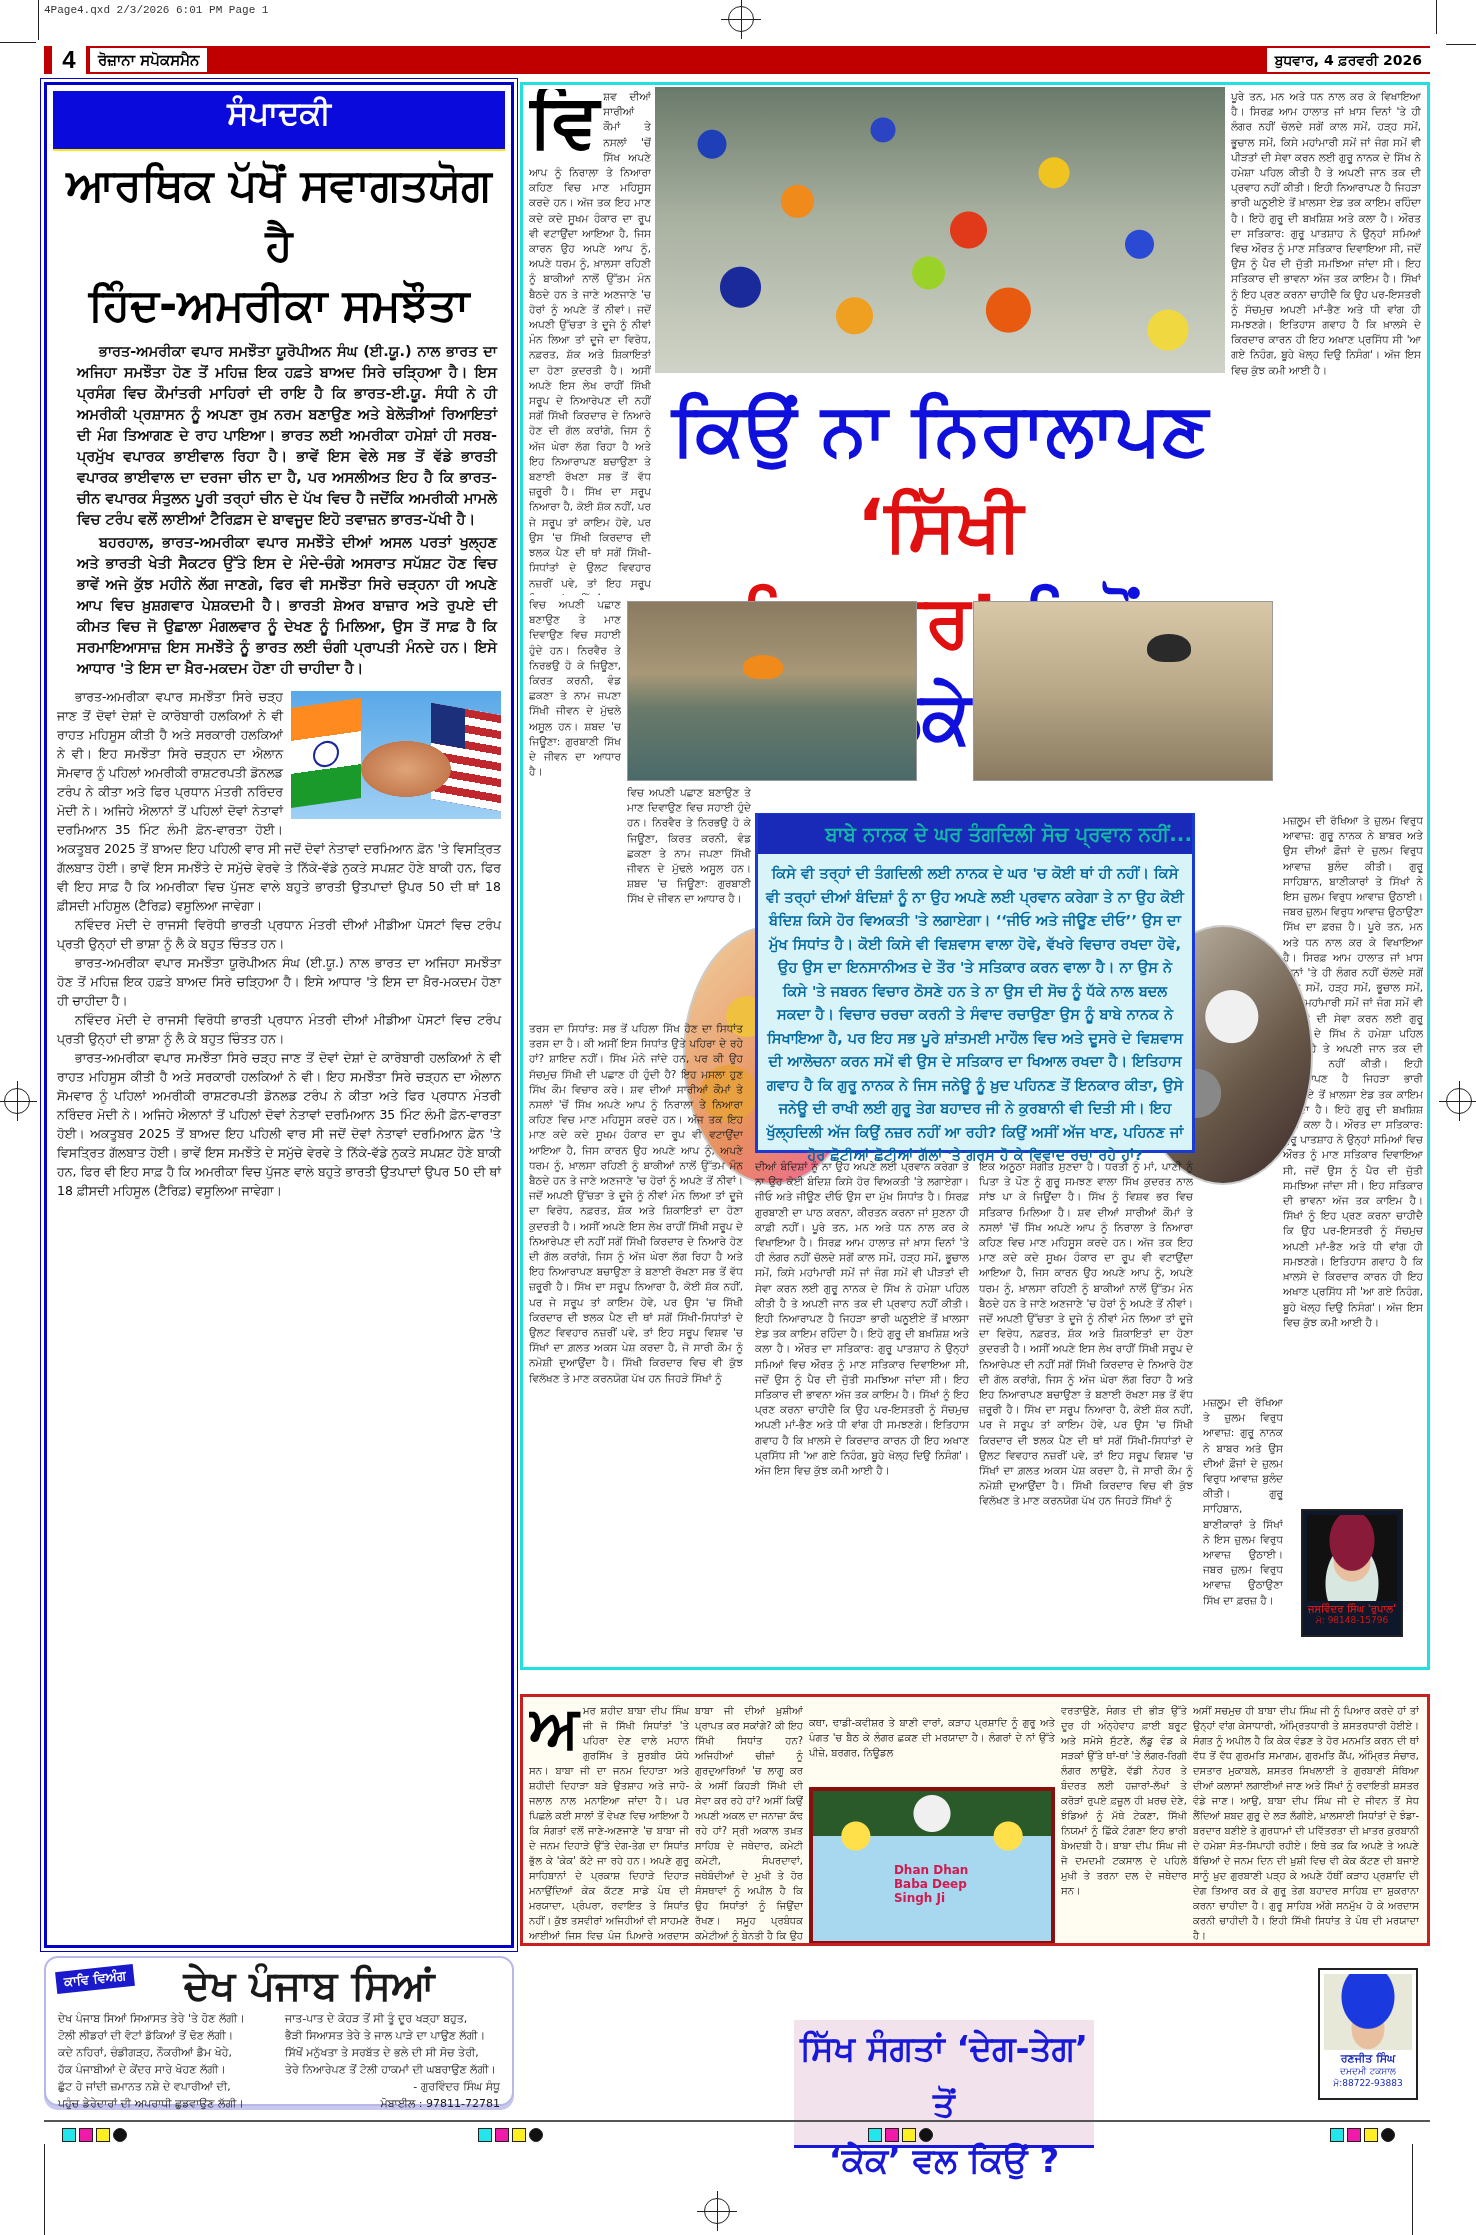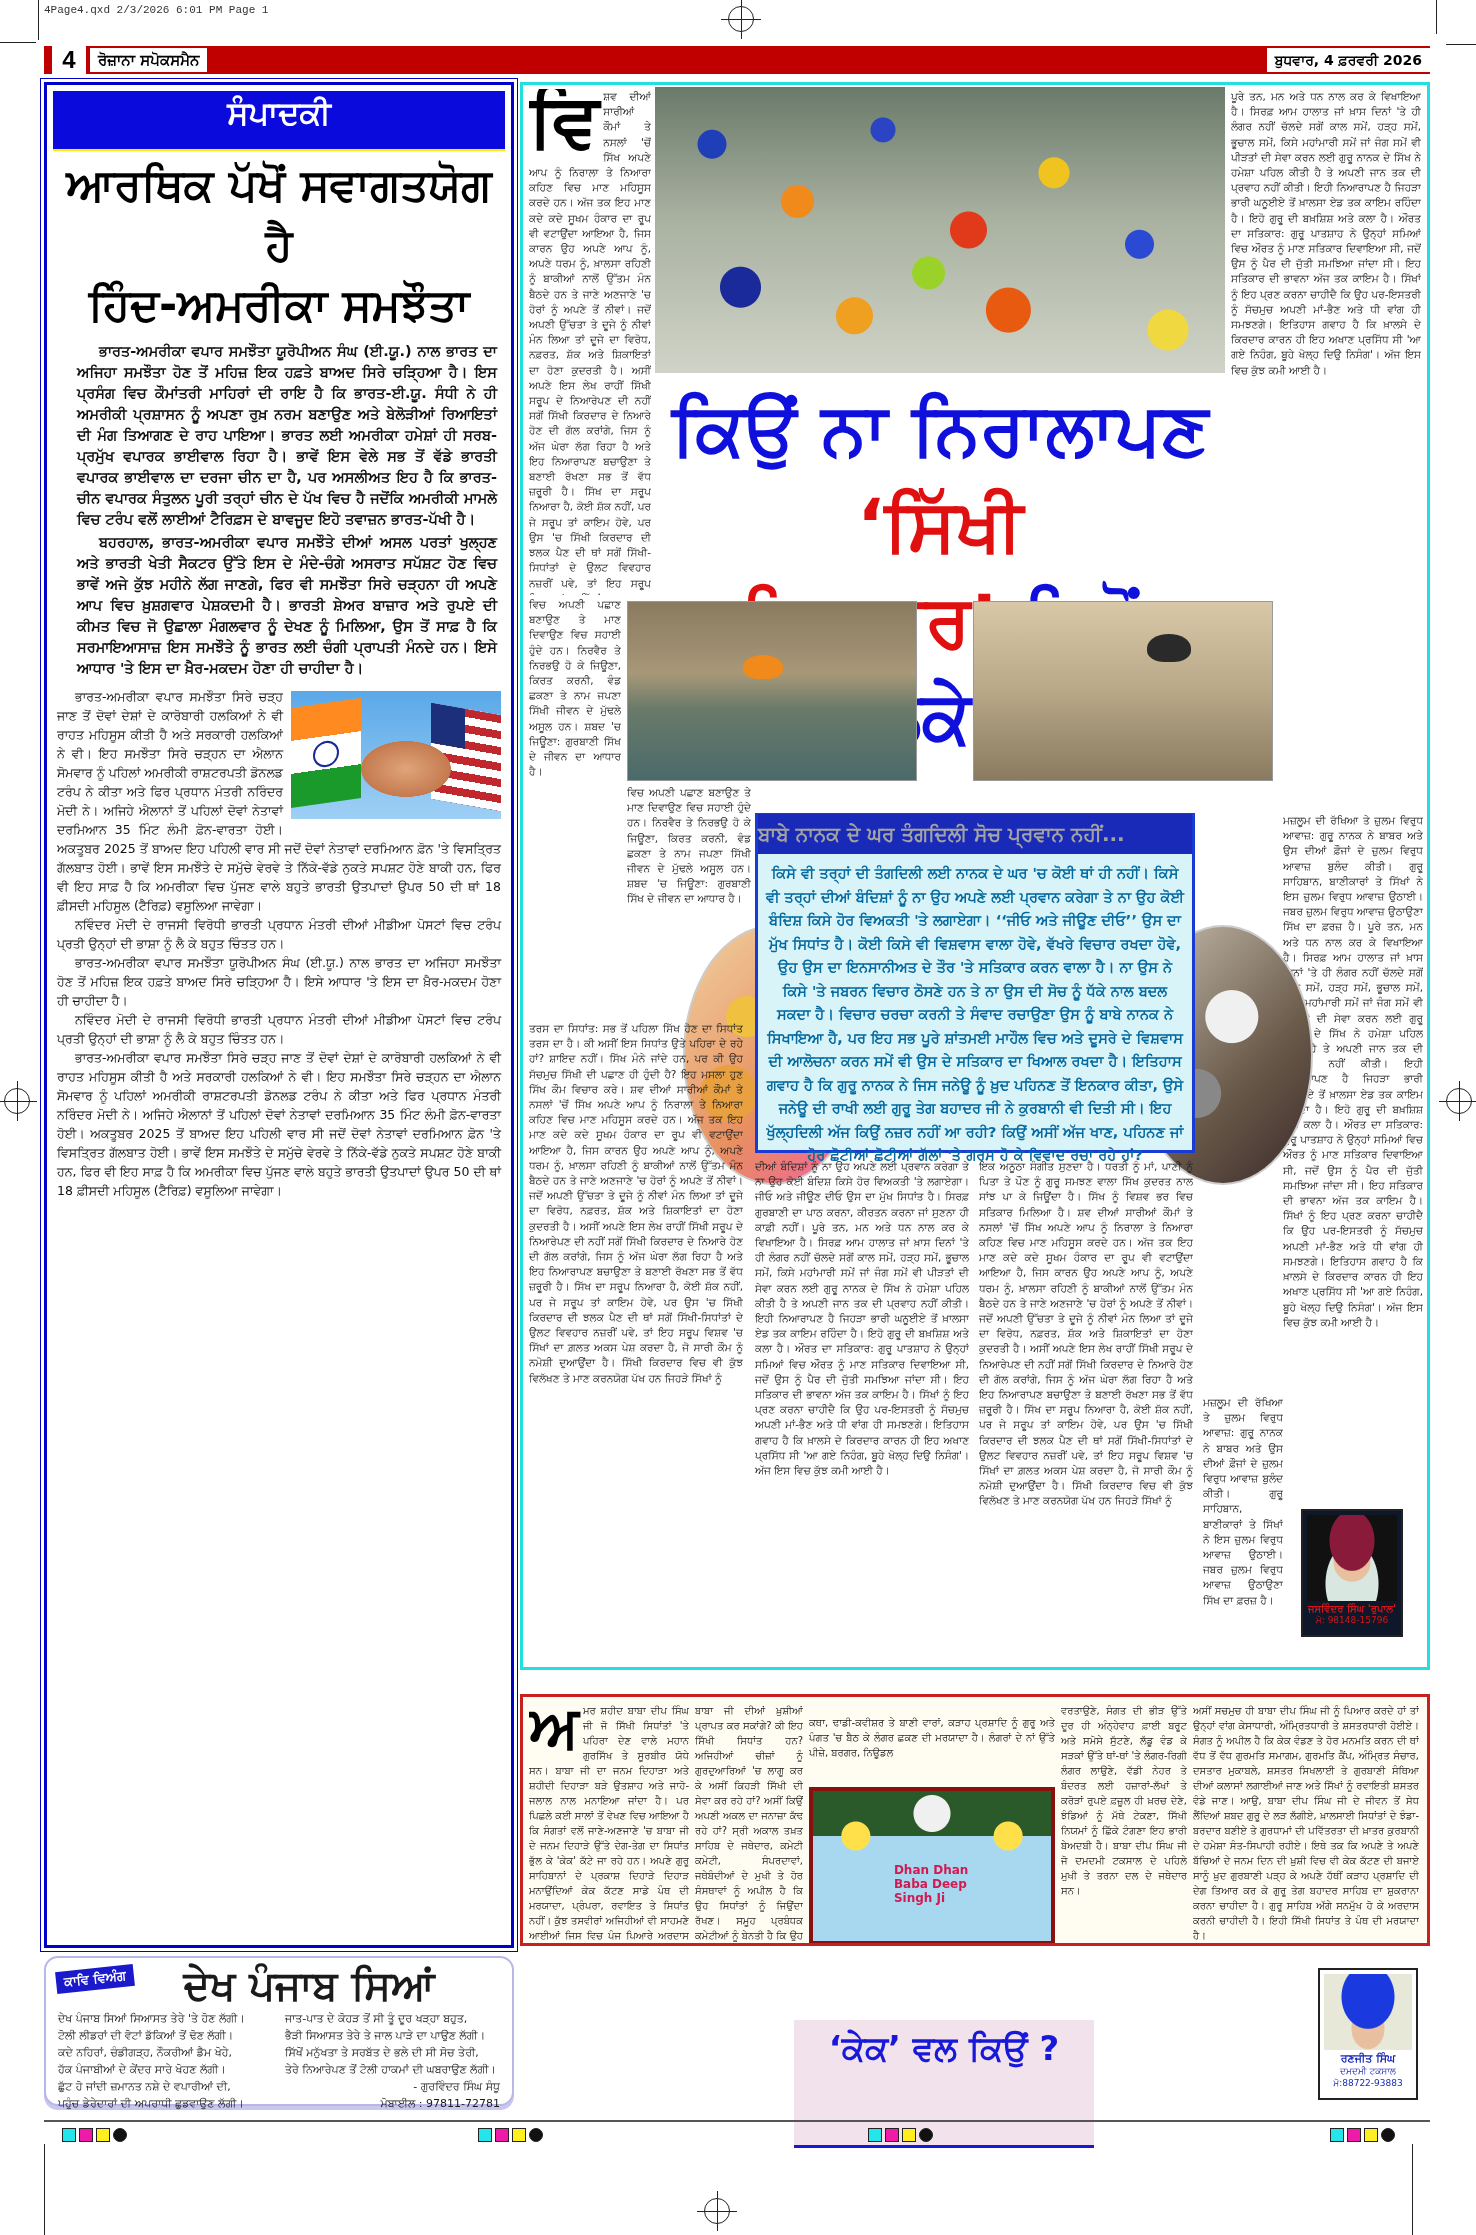--- a/index.html
+++ b/index.html
@@ -64,21 +64,21 @@
   .hl-red { color: #e01010; }
   .photo { position: absolute; border: 1px solid #999; }
   .photo-flood { left: 104px; top: 516px; width: 290px; height: 180px; background:
     linear-gradient(180deg,#8a7a60 0%,#a89878 40%,#6a7a6a 60%,#4a6a6a 100%); }
   .photo-flood::after { content:""; position:absolute; left: 40%; top: 30%; width: 40px; height: 24px; background:#f08a1a; border-radius: 50% 50% 40% 40%; }
   .photo-help { left: 450px; top: 516px; width: 300px; height: 180px; background:
     linear-gradient(180deg,#d8c8a8 0%,#b8a888 50%,#8a7a60 100%); }
   .photo-help::after { content:""; position:absolute; left: 58%; top: 18%; width: 44px; height: 28px; background:#2a2a2a; border-radius: 50% 50% 40% 40%; }
 
   .quote-box { position: absolute; left: 232px; top: 728px; width: 440px; height: 340px; border: 3px solid #1a3ad4; background: #d8f4f8; }
-  .quote-head { position: absolute; left: 0; top: -2px; width: 100%; height: 40px; background: #1a2ab8; color: #a3a3a3; text-align: left; font-size: 20px; font-weight: bold; line-height: 40px; }
+  .quote-head { position: absolute; left: 0; top: -2px; width: 100%; height: 40px; background: #1a2ab8; color: #14b8a6; text-align: right; font-size: 20px; font-weight: bold; line-height: 40px; }
   .quote-body { position: absolute; left: 8px; right: 8px; top: 46px; font-size: 14.5px; line-height: 23.5px; color: #0369a1; text-align: center; font-weight: bold; }
   .circle-img { position: absolute; width: 180px; height: 260px; border-radius: 50%; border: 2px solid #ccc; }
   .circle-left { left: 160px; top: 840px; background: radial-gradient(circle at 35% 35%,#f0c040 0 20px,transparent 21px),radial-gradient(circle at 55% 25%,#3a8ad8 0 14px,transparent 15px),radial-gradient(circle at 25% 65%,#e8a040 0 28px,transparent 29px), linear-gradient(135deg,#f0d0a0,#e89060 60%,#f060a0); }
   .circle-right { left: 610px; top: 840px; background: radial-gradient(circle at 55% 35%,#f0f0f0 0 26px,transparent 27px),radial-gradient(circle at 35% 65%,#888 0 24px,transparent 25px), linear-gradient(135deg,#c8c0b0,#6a5a4a 60%,#3a2a2a); }
 
   .author1 { position: absolute; left: 778px; top: 1424px; width: 102px; height: 128px; border: 2px solid #222; background: #0f172a; text-align: center; }
   .author1 .pic { width: 90px; height: 86px; margin: 4px auto 2px; background: radial-gradient(ellipse at 50% 30%,#8a1a3a 0 22px,transparent 23px), radial-gradient(ellipse at 50% 55%,#e8c0a0 0 18px,transparent 19px), radial-gradient(ellipse at 50% 80%,#d8e8e0 0 26px,transparent 27px), #111; }
   .author1 .name { color: #d01818; font-size: 10px; font-weight: bold; }
   .author1 .phone { color: #d01818; font-size: 9px; }
 
@@ -237,20 +237,21 @@
   </div>
   <div class="bf-text" style="left:538px; top:6px; width:126px; height:240px; overflow:hidden;">
     <span>ਵਰਤਾਉਣੇ, ਸੰਗਤ ਦੀ ਭੀੜ ਉੱਤੇ ਦੂਰ ਹੀ ਅੰਨ੍ਹੇਵਾਹ ਫ਼ਾਈ ਬਰੂਟ ਅਤੇ ਸਮੋਸੇ ਸੁੱਟਣੇ, ਲੱਡੂ ਵੰਡ ਕੇ ਸੜਕਾਂ ਉੱਤੇ ਥਾਂ-ਥਾਂ 'ਤੇ ਲੰਗਰ-ਰਿਗੀ ਲੰਗਰ ਲਾਉਣੇ, ਵੱਡੀ ਨੇਹਰ ਤੇ ਬੰਦਰਤ ਲਈ ਹਜ਼ਾਰਾਂ-ਲੱਖਾਂ ਤੇ ਕਰੋੜਾਂ ਰੁਪਏ ਫ਼ਜ਼ੂਲ ਹੀ ਖ਼ਰਚ ਦੇਣੇ, ਝੰਡਿਆਂ ਨੂੰ ਮੱਥੇ ਟੇਕਣਾ, ਸਿੱਖੀ ਨਿਯਮਾਂ ਨੂੰ ਛਿੱਕੇ ਟੰਗਣਾ ਇਹ ਭਾਰੀ ਬੇਅਦਬੀ ਹੈ। ਬਾਬਾ ਦੀਪ ਸਿੰਘ ਜੀ ਜੋ ਦਮਦਮੀ ਟਕਸਾਲ ਦੇ ਪਹਿਲੇ ਮੁਖੀ ਤੇ ਤਰਨਾ ਦਲ ਦੇ ਜਥੇਦਾਰ ਸਨ।</span>
   </div>
   <div class="bf-text" style="left:670px; top:6px; width:226px; height:240px; overflow:hidden;">
     <span>ਅਸੀਂ ਸਚਮੁਚ ਹੀ ਬਾਬਾ ਦੀਪ ਸਿੰਘ ਜੀ ਨੂੰ ਪਿਆਰ ਕਰਦੇ ਹਾਂ ਤਾਂ ਉਨ੍ਹਾਂ ਵਾਂਗ ਕੇਸਾਧਾਰੀ, ਅੰਮ੍ਰਿਤਧਾਰੀ ਤੇ ਸ਼ਸਤਰਧਾਰੀ ਹੋਈਏ। ਸੰਗਤ ਨੂੰ ਅਪੀਲ ਹੈ ਕਿ ਕੇਕ ਵੰਡਣ ਤੇ ਹੋਰ ਮਨਮਤਿ ਕਰਨ ਦੀ ਥਾਂ ਵੱਧ ਤੋਂ ਵੱਧ ਗੁਰਮਤਿ ਸਮਾਗਮ, ਗੁਰਮਤਿ ਕੈਂਪ, ਅੰਮ੍ਰਿਤ ਸੰਚਾਰ, ਦਸਤਾਰ ਮੁਕਾਬਲੇ, ਸ਼ਸਤਰ ਸਿਖਲਾਈ ਤੇ ਗੁਰਬਾਣੀ ਸੰਥਿਆ ਦੀਆਂ ਕਲਾਸਾਂ ਲਗਾਈਆਂ ਜਾਣ ਅਤੇ ਸਿੱਖਾਂ ਨੂੰ ਰਵਾਇਤੀ ਸ਼ਸਤਰ ਵੰਡੇ ਜਾਣ। ਆਉ, ਬਾਬਾ ਦੀਪ ਸਿੰਘ ਜੀ ਦੇ ਜੀਵਨ ਤੋਂ ਸੇਧ ਲੈਂਦਿਆਂ ਸ਼ਬਦ ਗੁਰੂ ਦੇ ਲੜ ਲੱਗੀਏ, ਖ਼ਾਲਸਾਈ ਸਿਧਾਂਤਾਂ ਦੇ ਝੰਡਾ-ਬਰਦਾਰ ਬਣੀਏ ਤੇ ਗੁਰਧਾਮਾਂ ਦੀ ਪਵਿੱਤਰਤਾ ਦੀ ਖ਼ਾਤਰ ਕੁਰਬਾਨੀ ਦੇ ਹਮੇਸ਼ਾ ਸੰਤ-ਸਿਪਾਹੀ ਰਹੀਏ। ਇਥੇ ਤਕ ਕਿ ਅਪਣੇ ਤੇ ਅਪਣੇ ਬੱਚਿਆਂ ਦੇ ਜਨਮ ਦਿਨ ਦੀ ਖ਼ੁਸ਼ੀ ਵਿਚ ਵੀ ਕੇਕ ਕੱਟਣ ਦੀ ਬਜਾਏ ਸਾਨੂੰ ਖ਼ੁਦ ਗੁਰਬਾਣੀ ਪੜ੍ਹ ਕੇ ਅਪਣੇ ਹੱਥੀਂ ਕੜਾਹ ਪ੍ਰਸ਼ਾਦਿ ਦੀ ਦੇਗ ਤਿਆਰ ਕਰ ਕੇ ਗੁਰੂ ਤੇਗ ਬਹਾਦਰ ਸਾਹਿਬ ਦਾ ਸ਼ੁਕਰਾਨਾ ਕਰਨਾ ਚਾਹੀਦਾ ਹੈ। ਗੁਰੂ ਸਾਹਿਬ ਅੱਗੇ ਸਨਮੁੱਖ ਹੋ ਕੇ ਅਰਦਾਸ ਕਰਨੀ ਚਾਹੀਦੀ ਹੈ। ਇਹੀ ਸਿੱਖੀ ਸਿਧਾਂਤ ਤੇ ਪੰਥ ਦੀ ਮਰਯਾਦਾ ਹੈ।</span>
   </div>
 </section>
 
 <div class="kek-title">
+  <div>ਸਿੱਖ ਸੰਗਤਾਂ ‘ਦੇਗ-ਤੇਗ’ ਤੋਂ</div>
   <div>‘ਕੇਕ’ ਵਲ ਕਿਉਂ ?</div>
 </div>
 
 <div class="author2">
   <div class="pic"></div>
   <div class="name">ਰਣਜੀਤ ਸਿੰਘ</div>
   <div class="sub">ਦਮਦਮੀ ਟਕਸਾਲ</div>
   <div class="phone">ਮੋ:88722-93883</div>
 </div>
 

